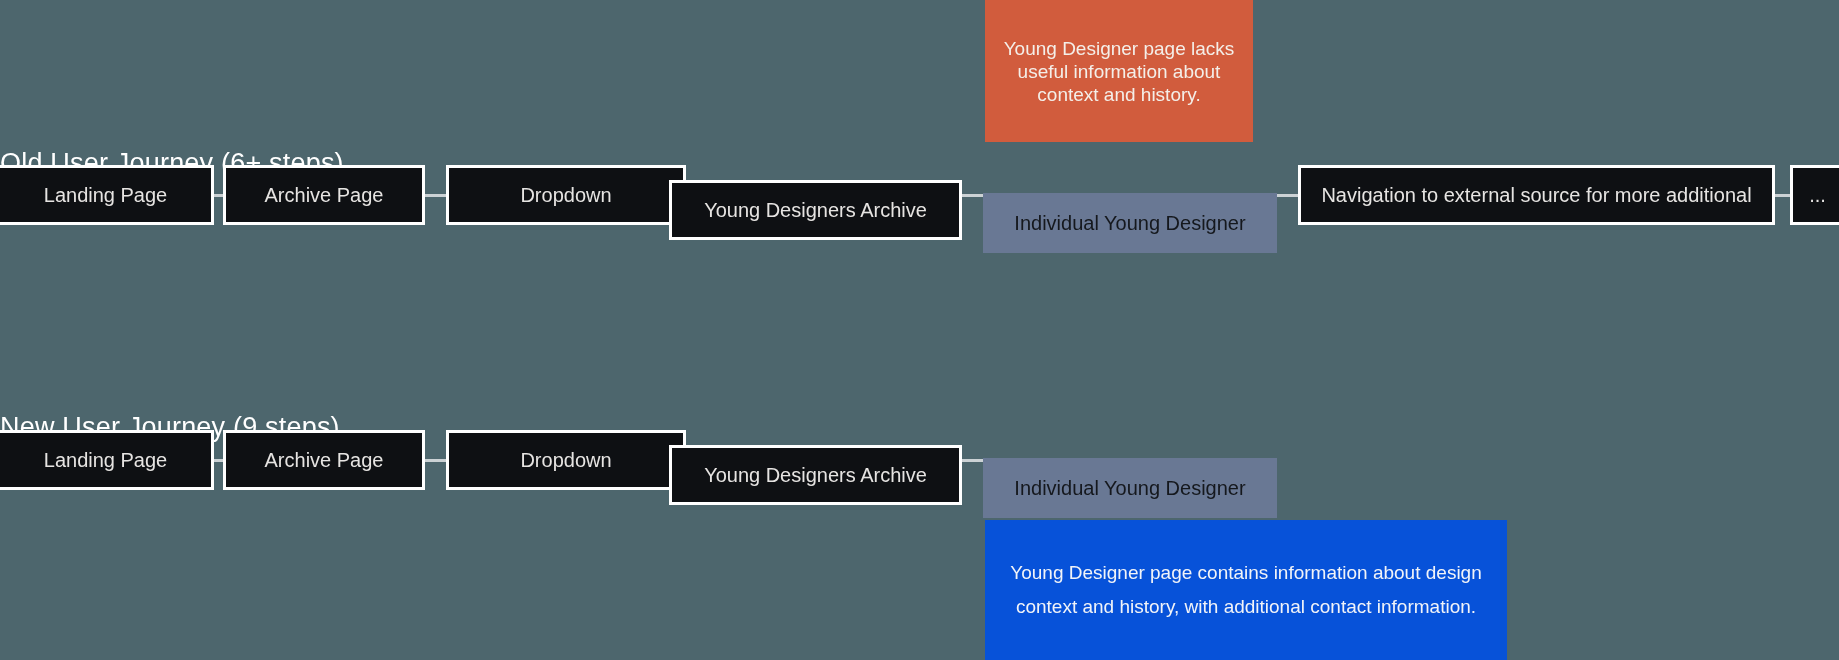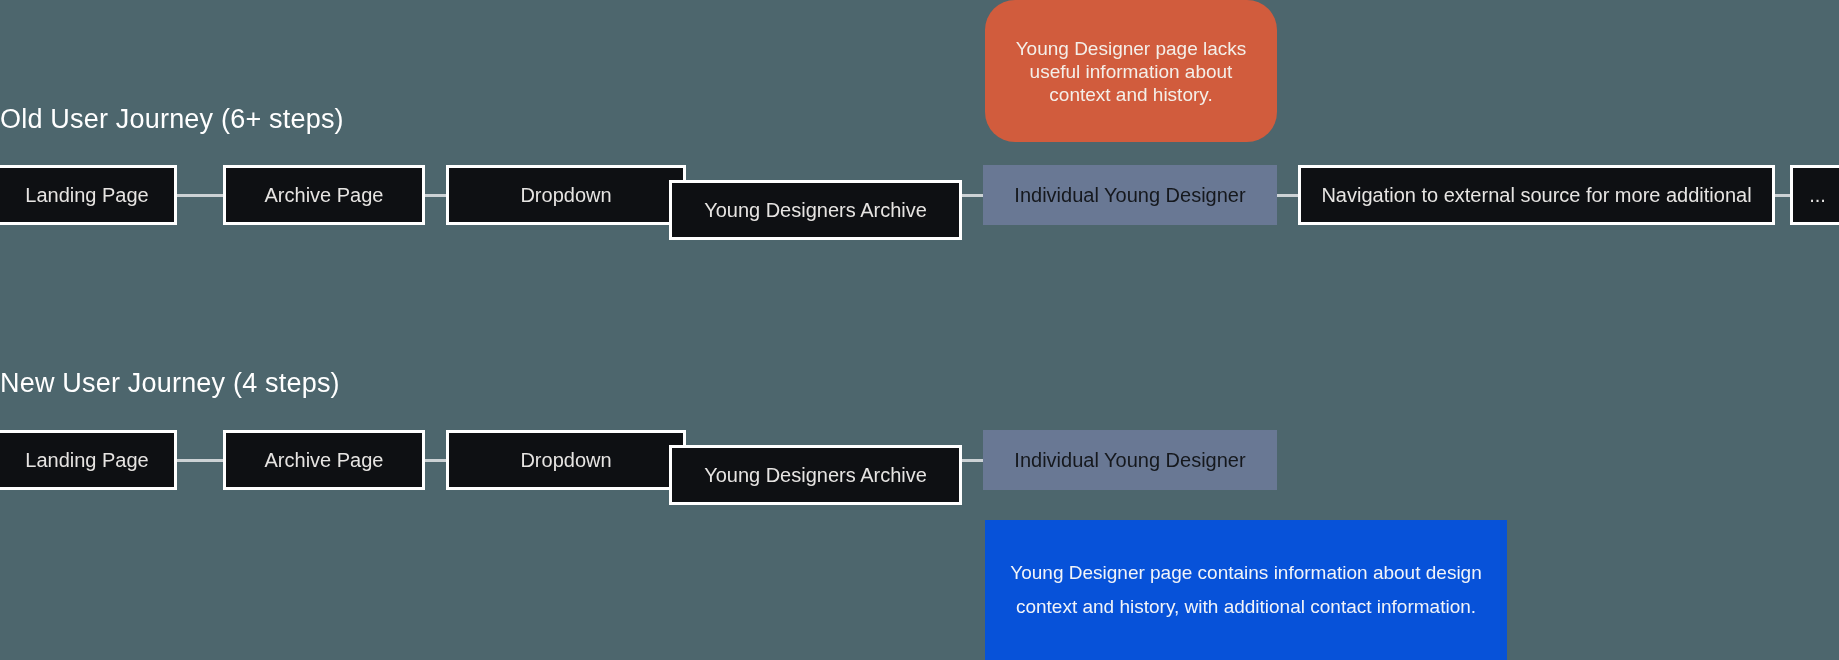--- a/index.html
+++ b/index.html
@@ -16,20 +16,21 @@
     font-family: "Liberation Sans", sans-serif;
   }
   .journey-title {
     position: absolute;
     left: 0;
     color: #ffffff;
     font-size: 27px;
     font-weight: 500;
     letter-spacing: 0.2px;
     white-space: nowrap;
+    margin-top: 44px;
   }
   #old-title { top: 104px; }
   #new-title { top: 368px; }
 
   .connector {
     position: absolute;
     height: 3px;
     background: #ccd2d5;
   }
   #old-connector { top: 194px; left: 0; width: 1839px; }
@@ -45,50 +46,50 @@
     font-size: 20px;
     display: flex;
     align-items: center;
     justify-content: center;
     text-align: center;
     white-space: nowrap;
   }
   .row-old .step { top: 165px; }
   .row-new .step { top: 430px; }
 
-  .step.pos-1 { left: 0;      width: 177px; border-left: none; }
+  .step.pos-1 { left: 0;      width: 214px; border-left: none; }
   .step.pos-2 { left: 223px;  width: 202px; }
   .step.pos-3 { left: 446px;  width: 240px; }
   .step.pos-4 { left: 669px;  width: 293px; margin-top: 15px; }
   .step.pos-5 { left: 983px;  width: 294px; }
   .step.pos-6 { left: 1298px; width: 477px; }
   .step.pos-7 { left: 1790px; width: 55px; }
 
   .step.highlight {
     background: #697894;
     border: none;
     color: #15181d;
+    margin-top: 28px;
   }
 
   .callout {
     position: absolute;
     display: flex;
     align-items: center;
     justify-content: center;
     text-align: center;
     color: #f4efe9;
     font-size: 19px;
     line-height: 23px;
     white-space: pre-line;
   }
   #old-callout {
     left: 985px; top: 0;
-    width: 292px; height: 142px;
+    width: 268px; height: 142px;
     background: #d15c3d;
-    border-radius: 30px;
   }
   #new-callout {
     left: 985px; top: 520px;
     width: 522px; height: 140px;
     background: #0752d9;
     color: #f2f4f8;
     line-height: 34px;
   }
 </style>
 </head>
@@ -107,21 +108,21 @@
     <div class="step pos-4">Young Designers Archive</div>
     <div class="step pos-5 highlight">Individual Young Designer</div>
     <div class="step pos-6">Navigation to external source for more additional</div>
     <div class="step pos-7">...</div>
   </div>
 
   <div id="old-callout" class="callout">Young Designer page lacks
 useful information about
 context and history.</div>
 
-  <div id="new-title" class="journey-title">New User Journey (4 steps)</div>
+  <div id="new-title" class="journey-title">New User Journey (9 steps)</div>
 
   <div id="new-connector" class="connector"></div>
 
   <div class="row-new">
     <div class="step pos-1">Landing Page</div>
     <div class="step pos-2">Archive Page</div>
     <div class="step pos-3">Dropdown</div>
     <div class="step pos-4">Young Designers Archive</div>
     <div class="step pos-5 highlight">Individual Young Designer</div>
   </div>

